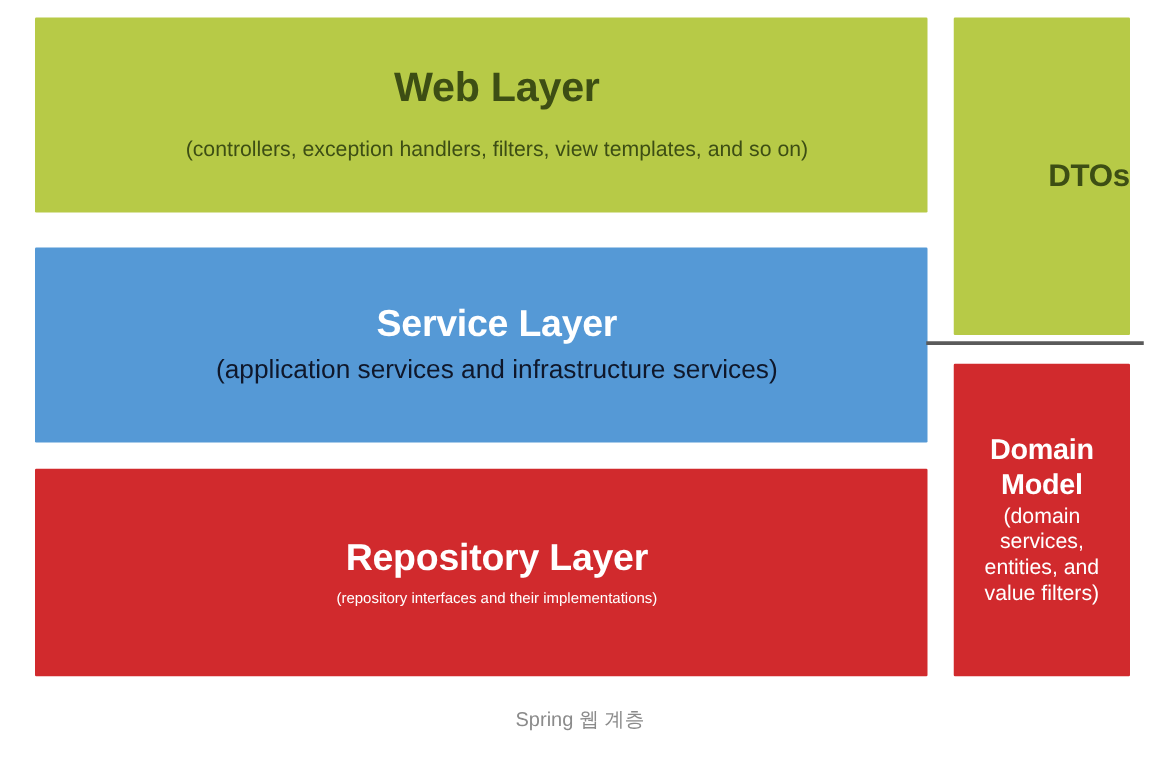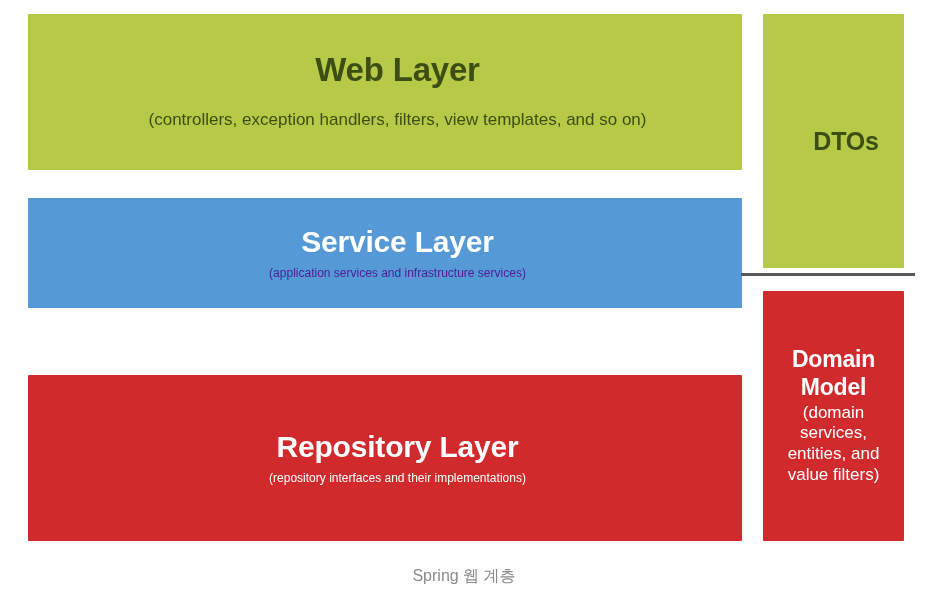--- a/index.html
+++ b/index.html
@@ -54,31 +54,31 @@
     font-size: 33px;
     margin-bottom: 22px;
   }
   #web-layer .layer-sub {
     color: #3d4e14;
     font-size: 17px;
   }
 
   #service-layer {
     top: 198px;
-    height: 110px;
+    height: 156px;
     background: #5599d6;
   }
   #service-layer .layer-title {
     color: #ffffff;
     font-size: 30px;
     margin-bottom: 8px;
   }
   #service-layer .layer-sub {
-    color: #4c1d95;
-    font-size: 12px;
+    color: #0f172a;
+    font-size: 21px;
   }
 
   #repository-layer {
     top: 375px;
     height: 166px;
     background: #d12a2d;
   }
   #repository-layer .layer-title {
     color: #ffffff;
     font-size: 30px;
@@ -89,20 +89,21 @@
     font-size: 12px;
   }
 
   
   .side-col { left: 763px; width: 141px; }
 
   #dtos-box {
     top: 14px;
     height: 254px;
     background: #b7ca47;
+    align-items: flex-end;
   }
   #dtos-box .layer-title {
     color: #3d4e14;
     font-size: 25px;
   }
 
   #domain-model-box {
     top: 291px;
     height: 250px;
     background: #d12a2d;

